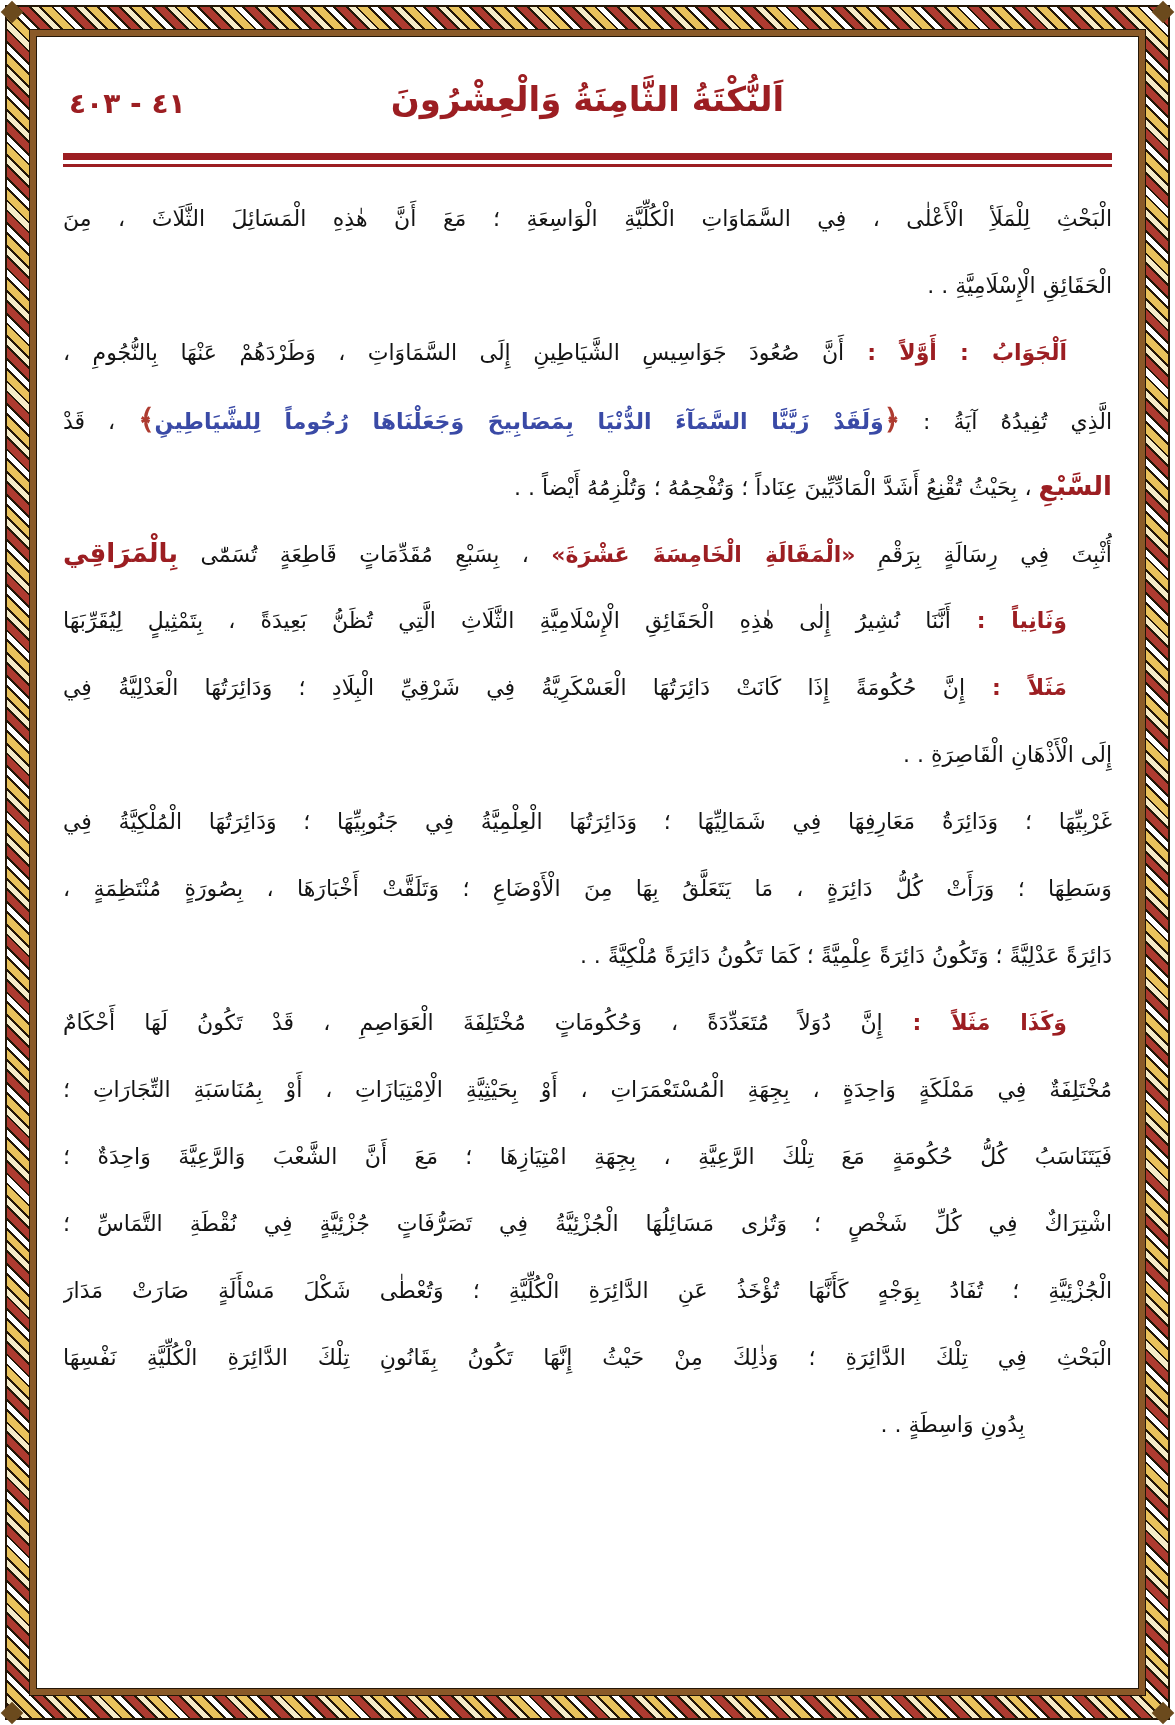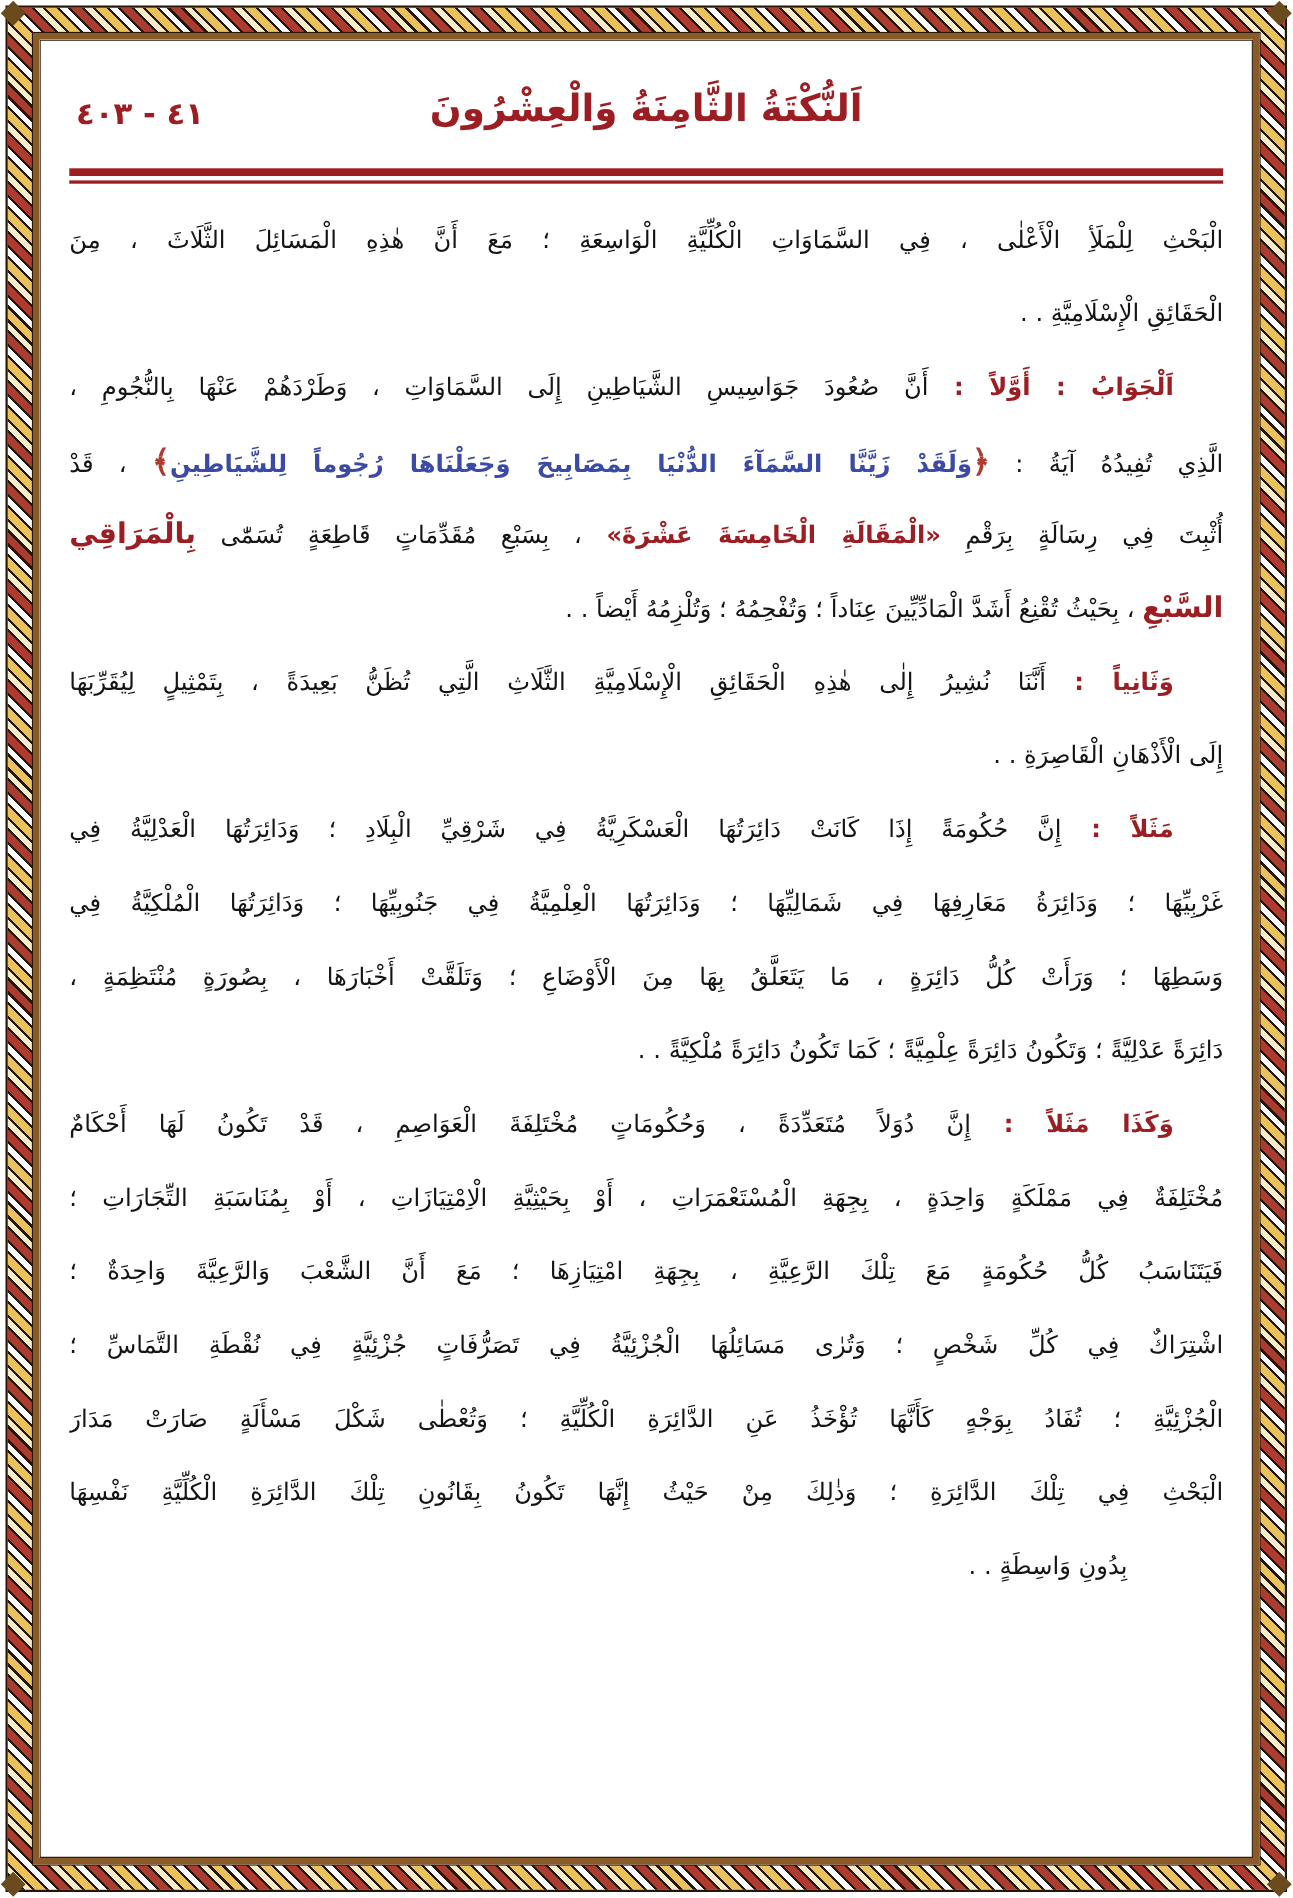--- a/index.html
+++ b/index.html
@@ -67,25 +67,25 @@
         <div class="page-number">٤١ - ٤٠٣</div>
         <div class="page-title">اَلنُّكْتَةُ الثَّامِنَةُ وَالْعِشْرُونَ</div>
       </div>
       <div class="rule-thick"></div>
       <div class="rule-thin"></div>
       <div class="body-text">
           <div class="line"><span class="seg-black">الْبَحْثِ لِلْمَلَأِ الْأَعْلٰى ، فِي السَّمَاوَاتِ الْكُلِّيَّةِ الْوَاسِعَةِ ؛ مَعَ أَنَّ هٰذِهِ الْمَسَائِلَ الثَّلَاثَ ، مِنَ</span></div>
           <div class="line line-end"><span class="seg-black">الْحَقَائِقِ الْإِسْلَامِيَّةِ . .</span></div>
           <div class="line para-start"><span class="seg-red">اَلْجَوَابُ : أَوَّلاً : </span><span class="seg-black">أَنَّ صُعُودَ جَوَاسِيسِ الشَّيَاطِينِ إِلَى السَّمَاوَاتِ ، وَطَرْدَهُمْ عَنْهَا بِالنُّجُومِ ،</span></div>
           <div class="line"><span class="seg-black">الَّذِي تُفِيدُهُ آيَةُ : </span><span class="seg-bracket">﴿</span><span class="seg-blue">وَلَقَدْ زَيَّنَّا السَّمَآءَ الدُّنْيَا بِمَصَابِيحَ وَجَعَلْنَاهَا رُجُوماً لِلشَّيَاطِينِ</span><span class="seg-bracket">﴾</span><span class="seg-black"> ، قَدْ</span></div>
+          <div class="line line-end"><span class="seg-redbig">السَّبْعِ</span><span class="seg-black"> ، بِحَيْثُ تُقْنِعُ أَشَدَّ الْمَادِّيِّينَ عِنَاداً ؛ وَتُفْحِمُهُ ؛ وَتُلْزِمُهُ أَيْضاً . .</span></div>
           <div class="line"><span class="seg-black">أُثْبِتَ فِي رِسَالَةٍ بِرَقْمِ </span><span class="seg-red">«الْمَقَالَةِ الْخَامِسَةَ عَشْرَةَ»</span><span class="seg-black"> ، بِسَبْعِ مُقَدِّمَاتٍ قَاطِعَةٍ تُسَمّٰى </span><span class="seg-redbig">بِالْمَرَاقِي</span></div>
-          <div class="line line-end"><span class="seg-redbig">السَّبْعِ</span><span class="seg-black"> ، بِحَيْثُ تُقْنِعُ أَشَدَّ الْمَادِّيِّينَ عِنَاداً ؛ وَتُفْحِمُهُ ؛ وَتُلْزِمُهُ أَيْضاً . .</span></div>
           <div class="line para-start"><span class="seg-red">وَثَانِياً : </span><span class="seg-black">أَنَّنَا نُشِيرُ إِلٰى هٰذِهِ الْحَقَائِقِ الْإِسْلَامِيَّةِ الثَّلَاثِ الَّتِي تُظَنُّ بَعِيدَةً ، بِتَمْثِيلٍ لِيُقَرِّبَهَا</span></div>
+          <div class="line para-start"><span class="seg-red">مَثَلاً : </span><span class="seg-black">إِنَّ حُكُومَةً إِذَا كَانَتْ دَائِرَتُهَا الْعَسْكَرِيَّةُ فِي شَرْقِيِّ الْبِلَادِ ؛ وَدَائِرَتُهَا الْعَدْلِيَّةُ فِي</span></div>
           <div class="line line-end"><span class="seg-black">إِلَى الْأَذْهَانِ الْقَاصِرَةِ . .</span></div>
-          <div class="line para-start"><span class="seg-red">مَثَلاً : </span><span class="seg-black">إِنَّ حُكُومَةً إِذَا كَانَتْ دَائِرَتُهَا الْعَسْكَرِيَّةُ فِي شَرْقِيِّ الْبِلَادِ ؛ وَدَائِرَتُهَا الْعَدْلِيَّةُ فِي</span></div>
           <div class="line"><span class="seg-black">غَرْبِيِّهَا ؛ وَدَائِرَةُ مَعَارِفِهَا فِي شَمَالِيِّهَا ؛ وَدَائِرَتُهَا الْعِلْمِيَّةُ فِي جَنُوبِيِّهَا ؛ وَدَائِرَتُهَا الْمُلْكِيَّةُ فِي</span></div>
           <div class="line"><span class="seg-black">وَسَطِهَا ؛ وَرَأَتْ كُلُّ دَائِرَةٍ ، مَا يَتَعَلَّقُ بِهَا مِنَ الْأَوْضَاعِ ؛ وَتَلَقَّتْ أَخْبَارَهَا ، بِصُورَةٍ مُنْتَظِمَةٍ ،</span></div>
           <div class="line line-end"><span class="seg-black">دَائِرَةً عَدْلِيَّةً ؛ وَتَكُونُ دَائِرَةً عِلْمِيَّةً ؛ كَمَا تَكُونُ دَائِرَةً مُلْكِيَّةً . .</span></div>
           <div class="line para-start"><span class="seg-red">وَكَذَا مَثَلاً : </span><span class="seg-black">إِنَّ دُوَلاً مُتَعَدِّدَةً ، وَحُكُومَاتٍ مُخْتَلِفَةَ الْعَوَاصِمِ ، قَدْ تَكُونُ لَهَا أَحْكَامٌ</span></div>
           <div class="line"><span class="seg-black">مُخْتَلِفَةٌ فِي مَمْلَكَةٍ وَاحِدَةٍ ، بِجِهَةِ الْمُسْتَعْمَرَاتِ ، أَوْ بِحَيْثِيَّةِ الْاِمْتِيَازَاتِ ، أَوْ بِمُنَاسَبَةِ التِّجَارَاتِ ؛</span></div>
           <div class="line"><span class="seg-black">فَيَتَنَاسَبُ كُلُّ حُكُومَةٍ مَعَ تِلْكَ الرَّعِيَّةِ ، بِجِهَةِ امْتِيَازِهَا ؛ مَعَ أَنَّ الشَّعْبَ وَالرَّعِيَّةَ وَاحِدَةٌ ؛</span></div>
           <div class="line"><span class="seg-black">اشْتِرَاكٌ فِي كُلِّ شَخْصٍ ؛ وَتُرٰى مَسَائِلُهَا الْجُزْئِيَّةُ فِي تَصَرُّفَاتٍ جُزْئِيَّةٍ فِي نُقْطَةِ التَّمَاسِّ ؛</span></div>
           <div class="line"><span class="seg-black">الْجُزْئِيَّةِ ؛ تُفَادُ بِوَجْهٍ كَأَنَّهَا تُؤْخَذُ عَنِ الدَّائِرَةِ الْكُلِّيَّةِ ؛ وَتُعْطٰى شَكْلَ مَسْأَلَةٍ صَارَتْ مَدَارَ</span></div>
           <div class="line"><span class="seg-black">الْبَحْثِ فِي تِلْكَ الدَّائِرَةِ ؛ وَذٰلِكَ مِنْ حَيْثُ إِنَّهَا تَكُونُ بِقَانُونِ تِلْكَ الدَّائِرَةِ الْكُلِّيَّةِ نَفْسِهَا</span></div>
           <div class="line line-end" style="margin-right: 87px;"><span class="seg-black">بِدُونِ وَاسِطَةٍ . .</span></div>

